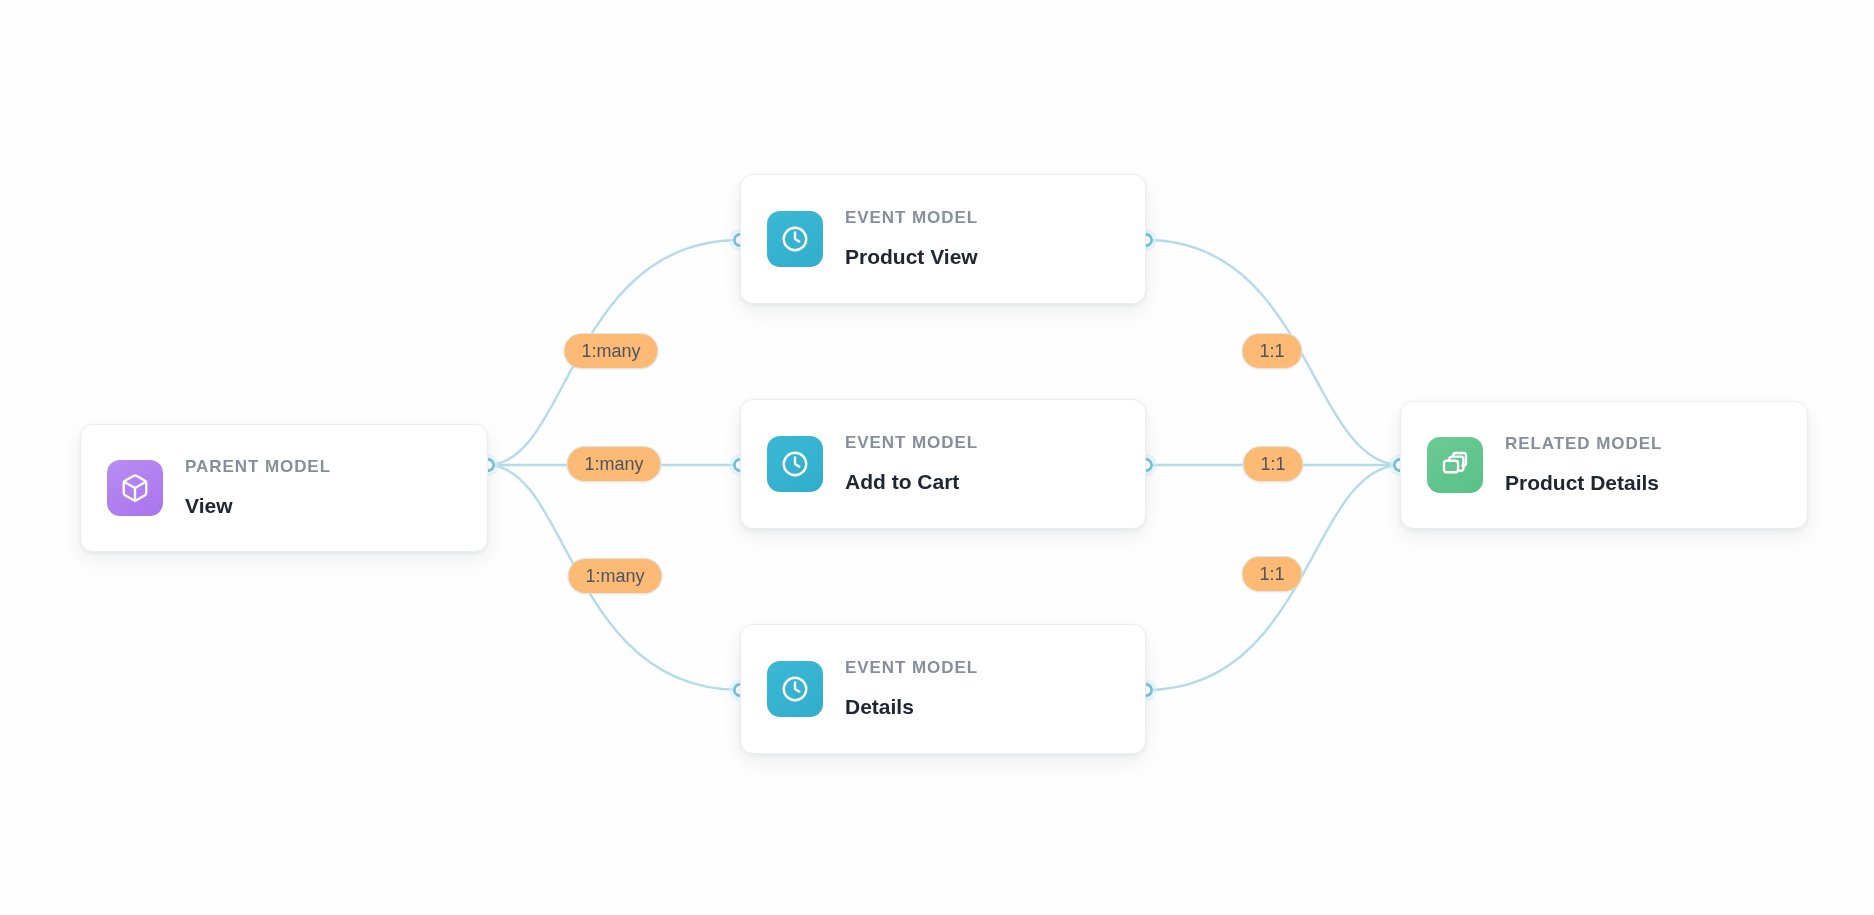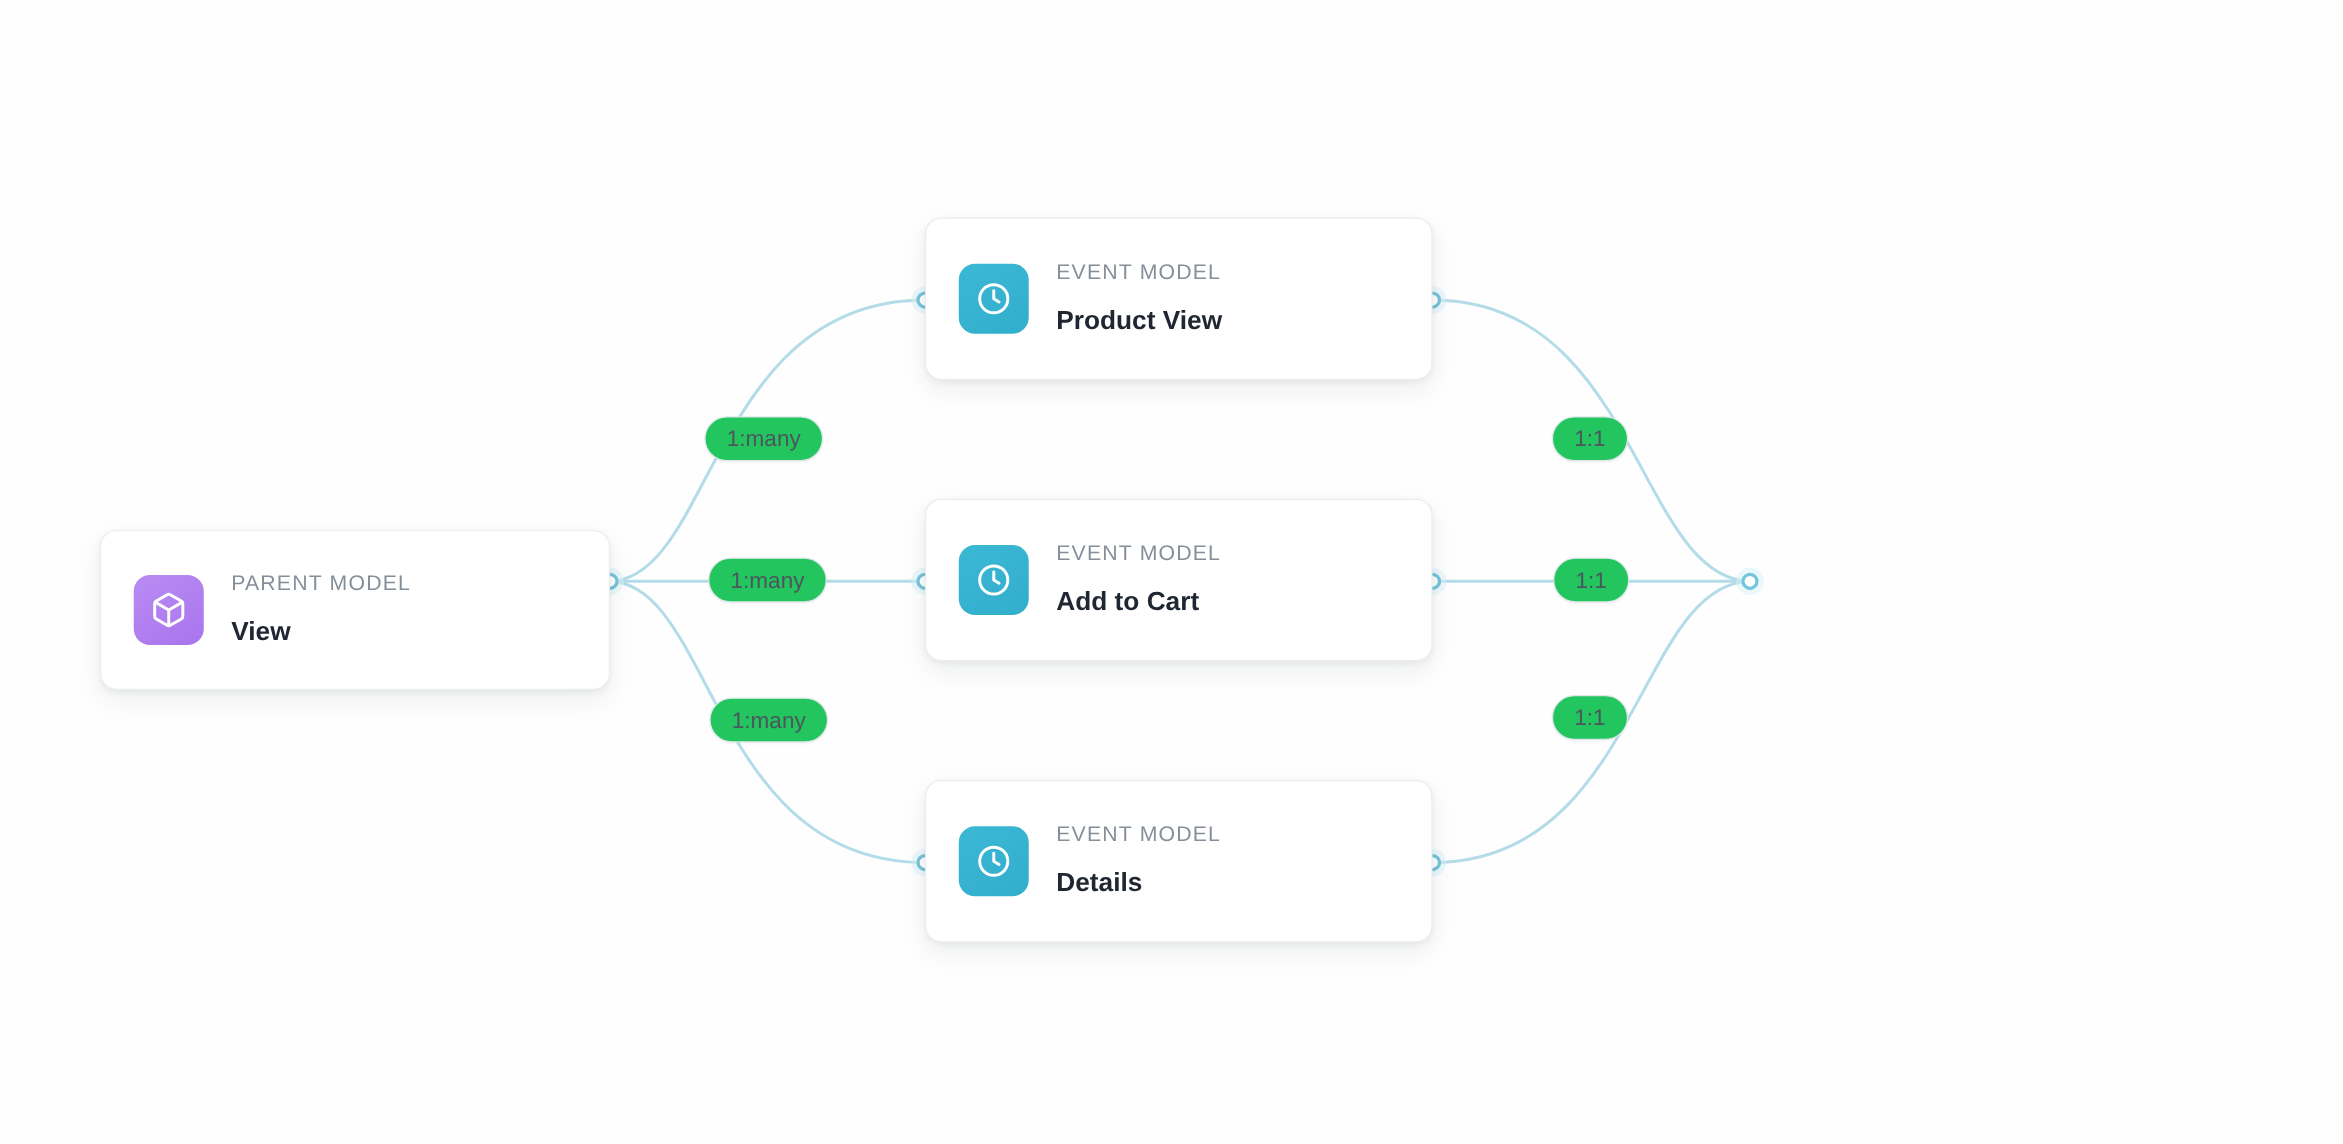--- a/index.html
+++ b/index.html
@@ -69,21 +69,21 @@
   .node-icon svg { display: block; }
 
   .node-text { display: flex; flex-direction: column; justify-content: center; }
 
   .node-kicker {
     font-size: 17px;
     letter-spacing: .055em;
     color: #868f99;
     text-transform: uppercase;
     line-height: 1.28;
-    font-weight: 400;
+    font-weight: 700;
     white-space: nowrap;
   }
   .node-title {
     font-size: 21px;
     font-weight: 700;
     color: #202632;
     line-height: 1.32;
     margin-top: 14px;
     white-space: nowrap;
   }
@@ -97,21 +97,21 @@
 
   
   .ic-purple { background: linear-gradient(150deg,#b98cf2 0%,#a974ee 100%); }
   .ic-teal   { background: linear-gradient(150deg,#3bb8d4 0%,#32aecd 100%); }
   .ic-green  { background: linear-gradient(150deg,#6ccb95 0%,#58c186 100%); }
 
   
   .rel-pill {
     position: absolute;
     transform: translate(-50%, -50%);
-    background: #22c55e;
+    background: #fdba74;
     border: 1px solid #dfe7ea;
     border-radius: 999px;
     padding: 8px 17px;
     font-size: 18px;
     color: #4d555f;
     line-height: 1;
     white-space: nowrap;
     box-shadow: 0 1px 2px rgba(16,24,40,.05);
   }
 </style>
@@ -210,14 +210,27 @@
         <circle cx="12" cy="12" r="9"></circle>
         <path d="M12 6.8V12l3.4 2.1"></path>
       </svg>
     </div>
     <div class="node-text">
       <span class="node-kicker">EVENT MODEL</span>
       <span class="node-title">Details</span>
     </div>
   </div>
 
+  <div class="node" id="node-related">
+    <div class="node-icon ic-green">
+      <svg width="30" height="30" viewBox="0 0 24 24" fill="none" stroke="#ffffff" stroke-width="1.9" stroke-linecap="round" stroke-linejoin="round">
+        <rect x="3.2" y="8.6" width="11.2" height="9.2" rx="2"></rect>
+        <path d="M7.4 8.6V7.3a2 2 0 0 1 2-2h7.3a2 2 0 0 1 2 2v7.3a2 2 0 0 1-2 2h-1.3"></path>
+        <path d="M10.6 5.3V4.4a2 2 0 0 1 2-2h6.2a2 2 0 0 1 2 2v6.2a2 2 0 0 1-2 2h-.9"></path>
+      </svg>
+    </div>
+    <div class="node-text">
+      <span class="node-kicker">RELATED MODEL</span>
+      <span class="node-title">Product Details</span>
+    </div>
+  </div>
 
 </div>
 
 </body></html>

